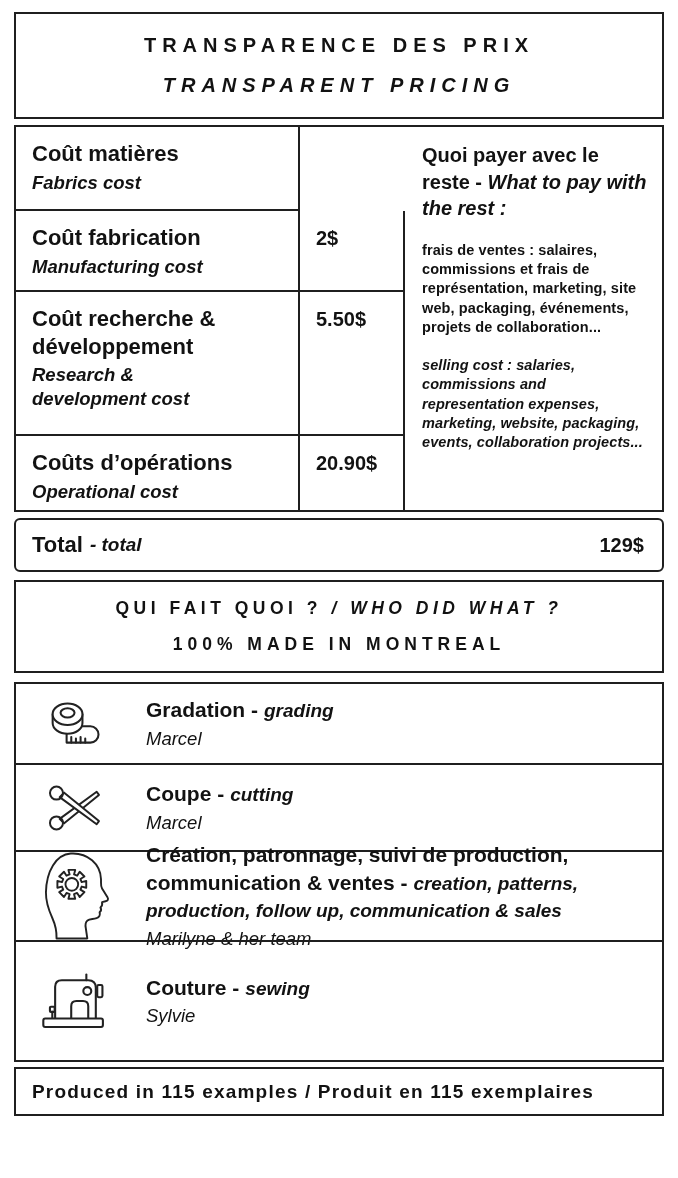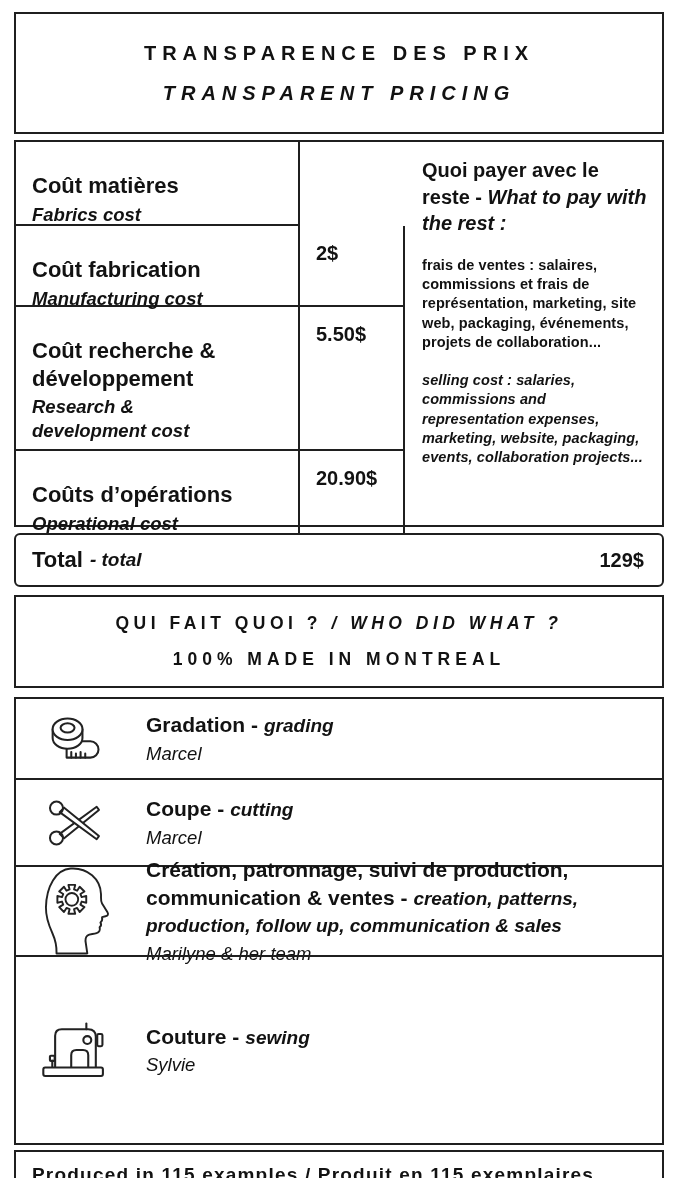--- a/index.html
+++ b/index.html
@@ -2,32 +2,32 @@
 <html><head>
 <meta charset="utf-8">
 <style>
   * { box-sizing: border-box; margin: 0; padding: 0; }
   html, body { width: 678px; height: 1178px; background: #ffffff; overflow: hidden; }
   body { font-family: "Liberation Sans", sans-serif; color: #121212; }
   .page { padding: 12px 14px 0 14px; display: flex; flex-direction: column; }
   .box { border: 2px solid #1f1f1f; background: #fff; }
 
   
-  .header-box { height: 122px; margin-bottom: 6px; display: flex; flex-direction: column;
+  .header-box { height: 107px; margin-bottom: 6px; display: flex; flex-direction: column;
                 align-items: center; justify-content: center; gap: 17px; text-align: center; }
   .title-fr { font-size: 20px; font-weight: 700; letter-spacing: 6px; }
   .title-en { font-size: 20px; font-weight: 700; font-style: italic; letter-spacing: 6px; }
 
   
   .table-box { height: 387px; margin-bottom: 6px; display: grid;
                grid-template-columns: 284px 105px 1fr; grid-template-rows: 84px 81px 144px 1fr; }
   .cell { padding: 13px 10px 0 16px; }
   .cell.bb { border-bottom: 2px solid #1f1f1f; }
   .cell.br { border-right: 2px solid #1f1f1f; }
-  .lbl-fr { font-size: 22px; font-weight: 700; line-height: 1.25; margin-top: 17px; }
+  .lbl-fr { font-size: 22px; font-weight: 700; line-height: 1.25; }
   .lbl-en { font-size: 18.5px; font-weight: 700; font-style: italic; line-height: 1.28;
             margin-top: 3px; max-width: 185px; }
   .price { font-size: 20px; font-weight: 700; padding-top: 16px; }
   .note-cell { grid-column: 3; grid-row: 1 / span 4; padding: 15px 12px 4px 17px; }
   .note-head { font-size: 20px; font-weight: 700; line-height: 1.33; max-width: 229px; }
   .note-head .en { font-style: italic; }
   .note-body { margin-top: 19px; font-size: 14.5px; font-weight: 700; line-height: 1.33;
                max-width: 222px; letter-spacing: 0.1px; }
   .note-body-en { margin-top: 19px; font-style: italic; }
 
@@ -39,21 +39,21 @@
   .total-val { margin-left: auto; font-size: 20px; font-weight: 700; }
 
   
   .who-box { height: 93px; margin-bottom: 9px; display: flex; flex-direction: column;
              align-items: center; justify-content: center; gap: 15px; text-align: left; }
   .who-line1 { font-size: 17.5px; font-weight: 700; letter-spacing: 4.5px; }
   .who-line1 .en { font-style: italic; }
   .who-line2 { font-size: 17.5px; font-weight: 700; letter-spacing: 5px; }
 
   
-  .roles-box { height: 448px; margin-bottom: 5px; display: grid;
+  .roles-box { height: 380px; margin-bottom: 5px; display: grid;
                grid-template-rows: 79px 87px 90px 1fr; }
   .role-row { display: flex; align-items: center; }
   .role-row + .role-row { border-top: 2px solid #1f1f1f; }
   .icon-cell { width: 118px; flex: 0 0 118px; display: flex; align-items: center; justify-content: center; }
   .role-text { padding-left: 12px; max-width: 462px; }
   .role-title { font-size: 21px; font-weight: 700; line-height: 1.32; }
   .role-en { font-size: 19px; font-weight: 700; font-style: italic; margin-left: 6px; }
   .role-person { font-size: 18.5px; font-style: italic; margin-top: 3px; line-height: 1.3; }
 
   

